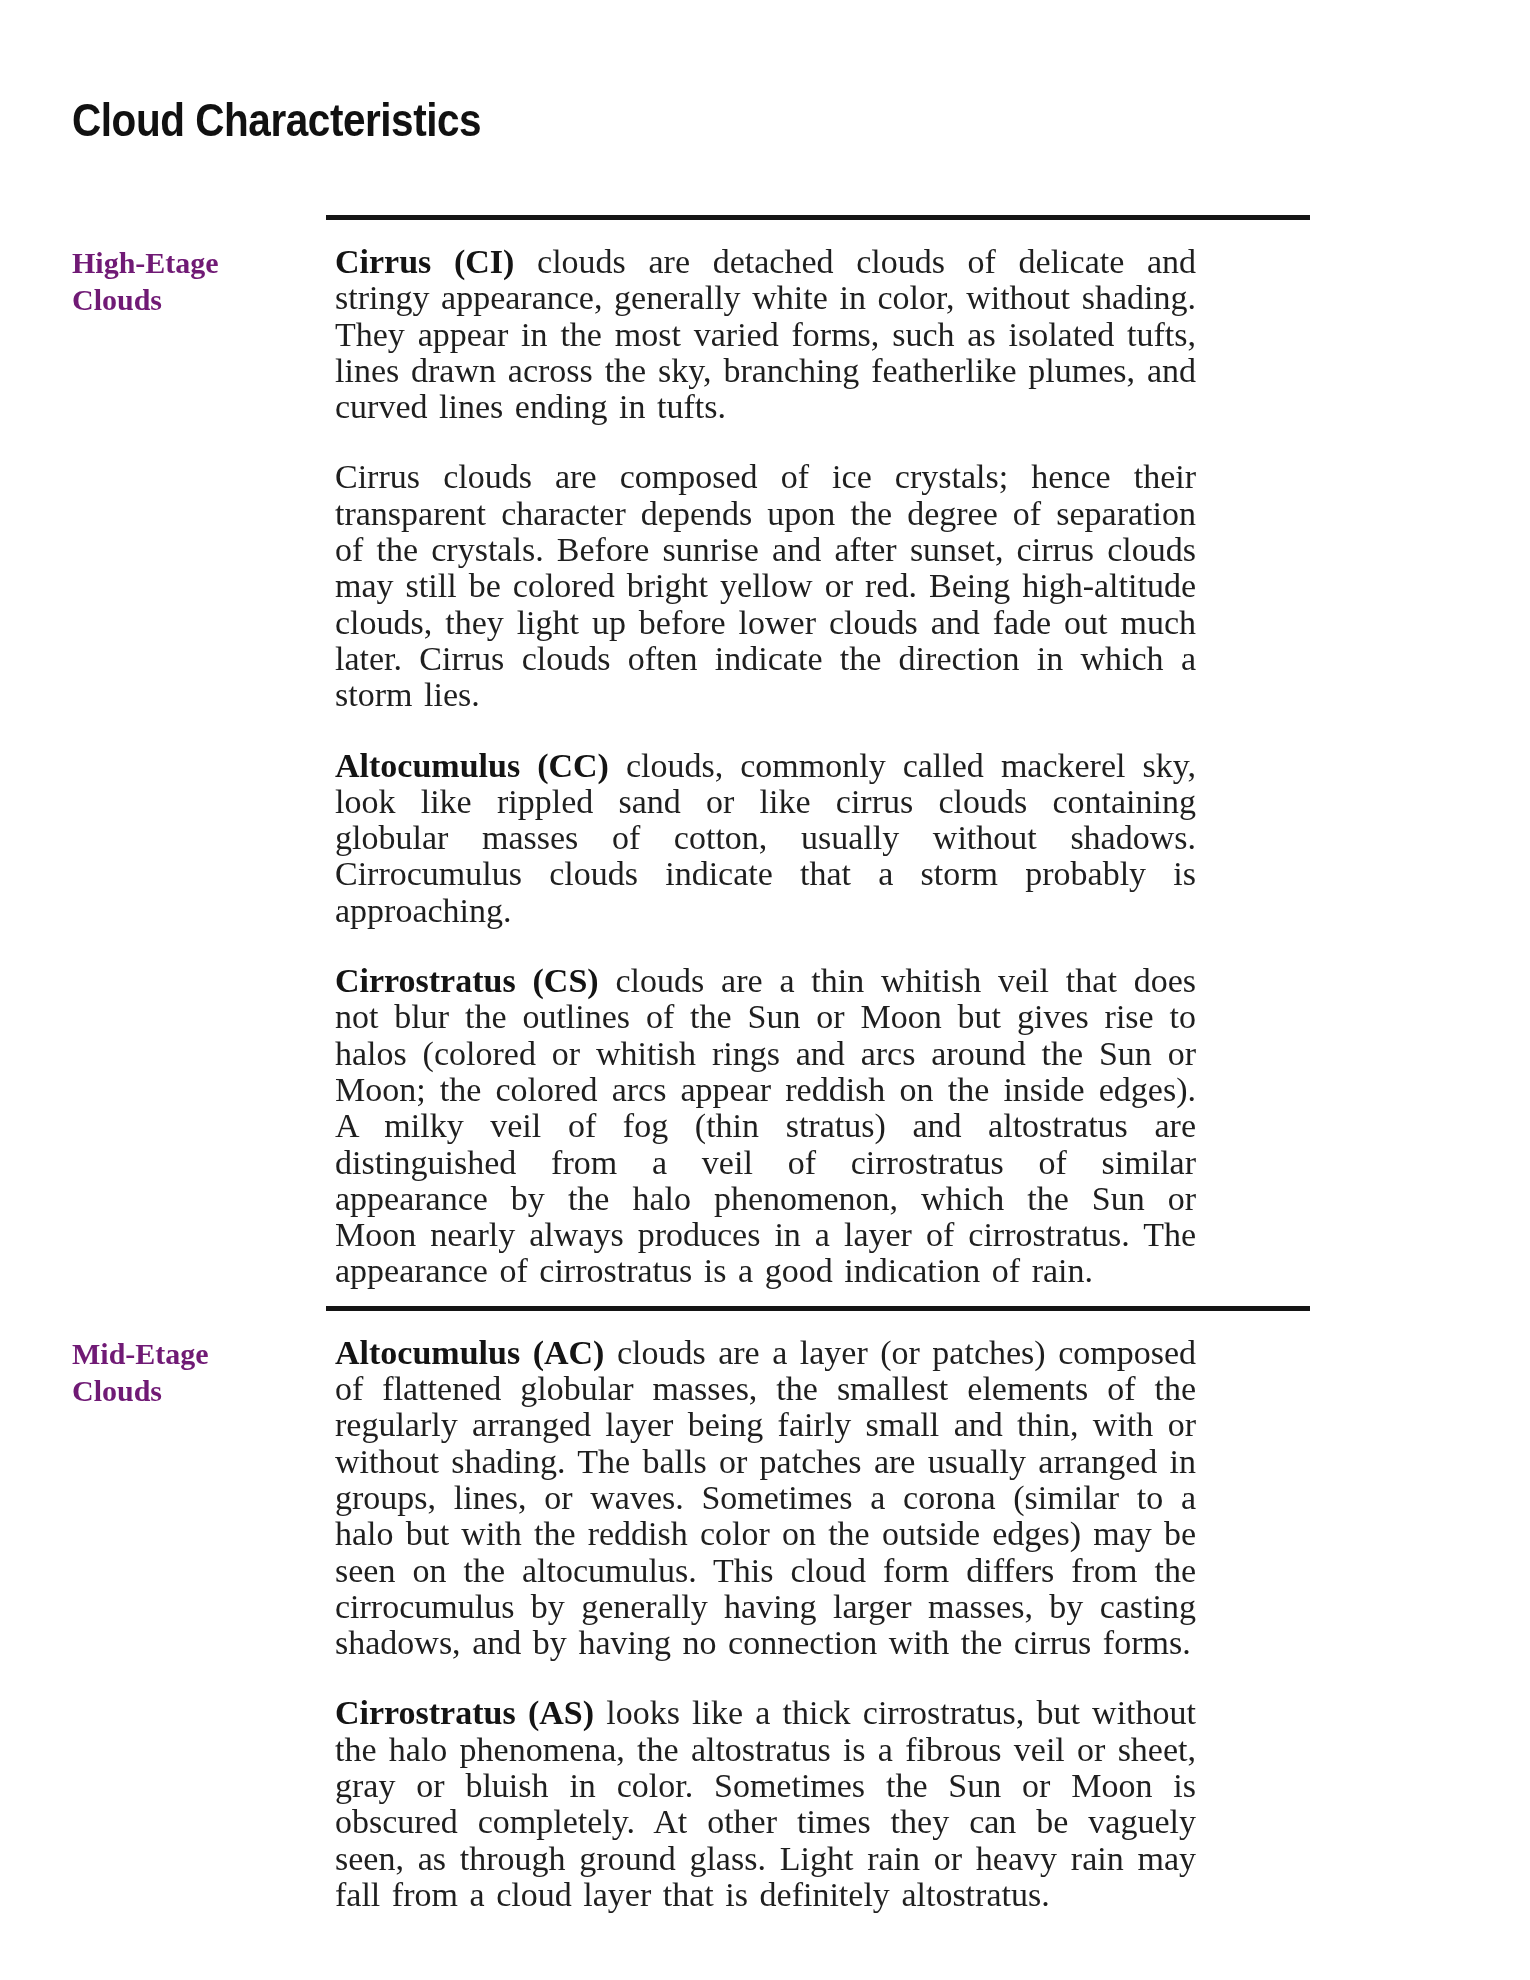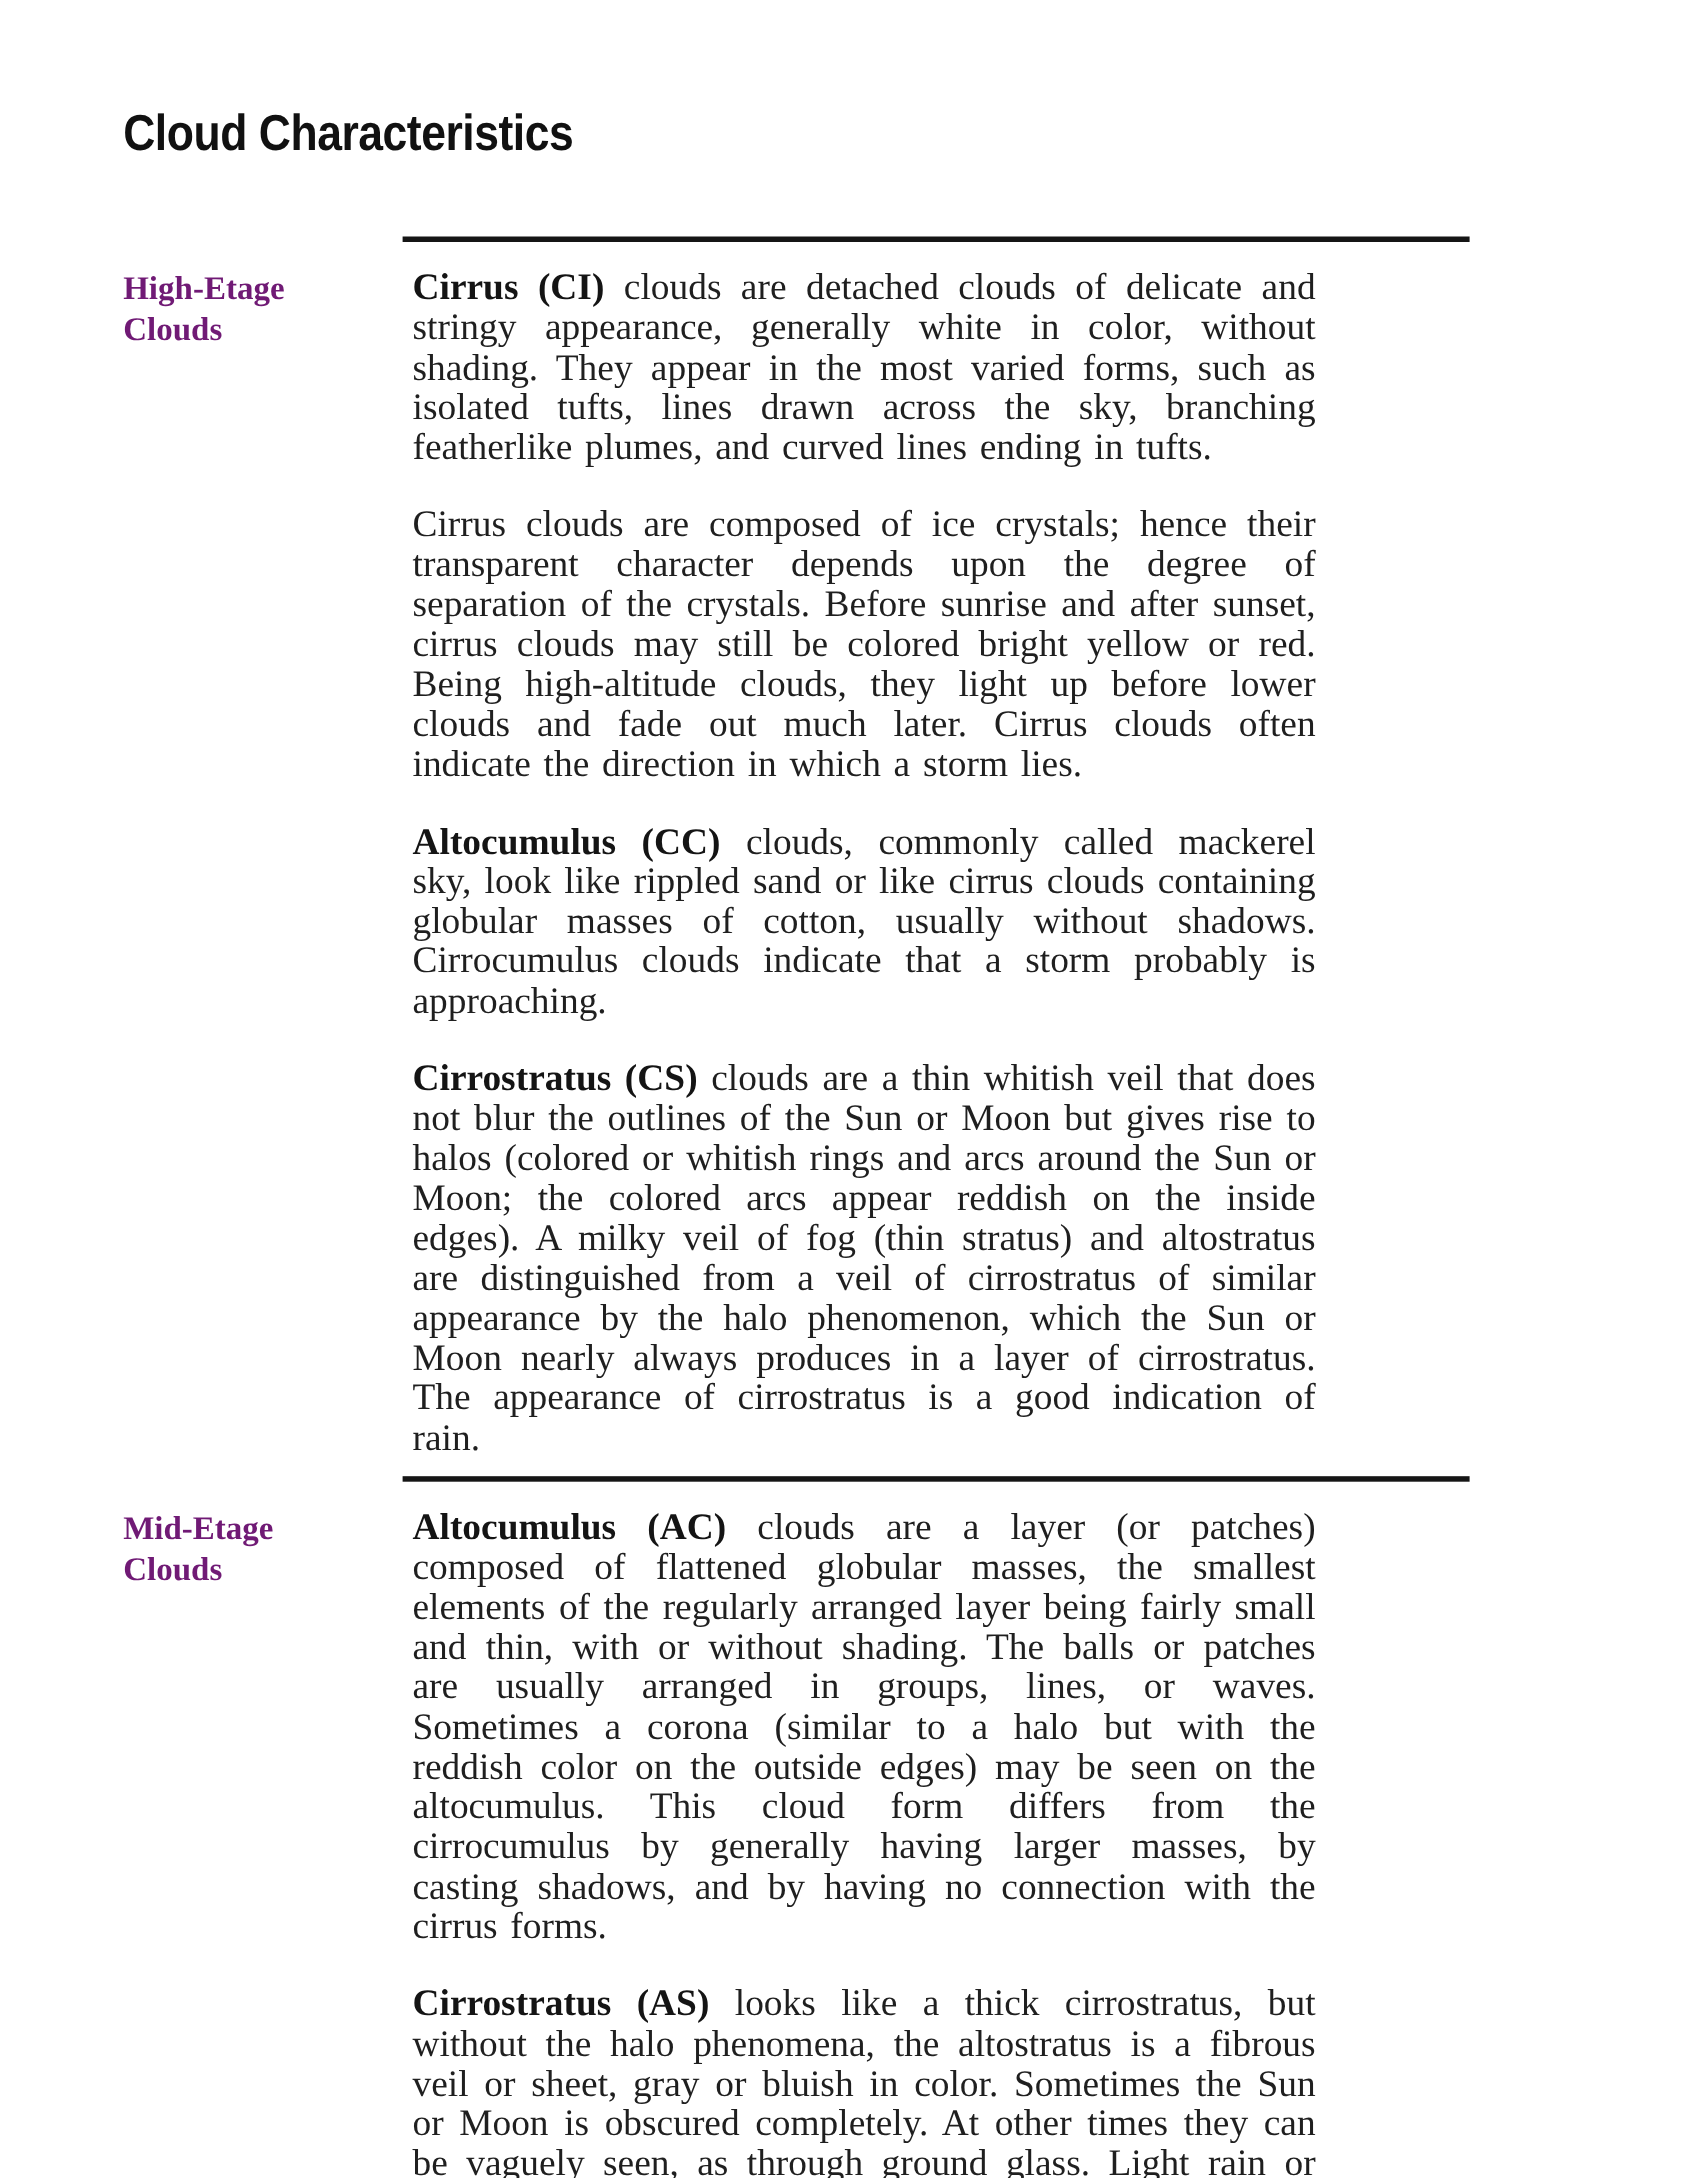--- a/index.html
+++ b/index.html
@@ -8,21 +8,21 @@
   }
   html,body{margin:0;padding:0;background:var(--paper);}
   .page{
     position:relative;
     width:1336px;
     height:1980px;
     box-sizing:border-box;
     background:var(--paper);
     color:var(--ink);
     font-family:"Liberation Serif", serif;
-    padding:0 140px 0 112px;
+    padding:0 140px 0 72px;
     overflow:hidden;
   }
   .doc-title{
     margin:97px 0 0 0;
     font-family:"Liberation Sans", sans-serif;
     font-weight:bold;
     font-size:46px;
     line-height:1;
     letter-spacing:-0.5px;
     color:#111;

